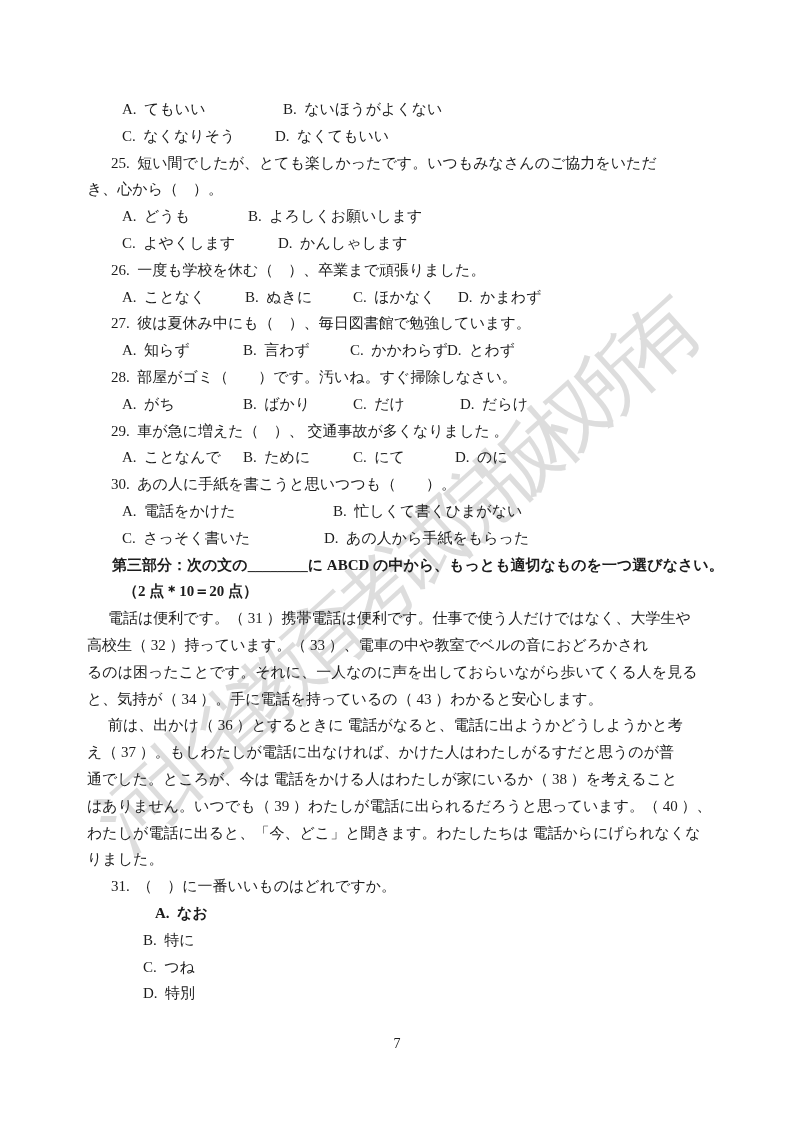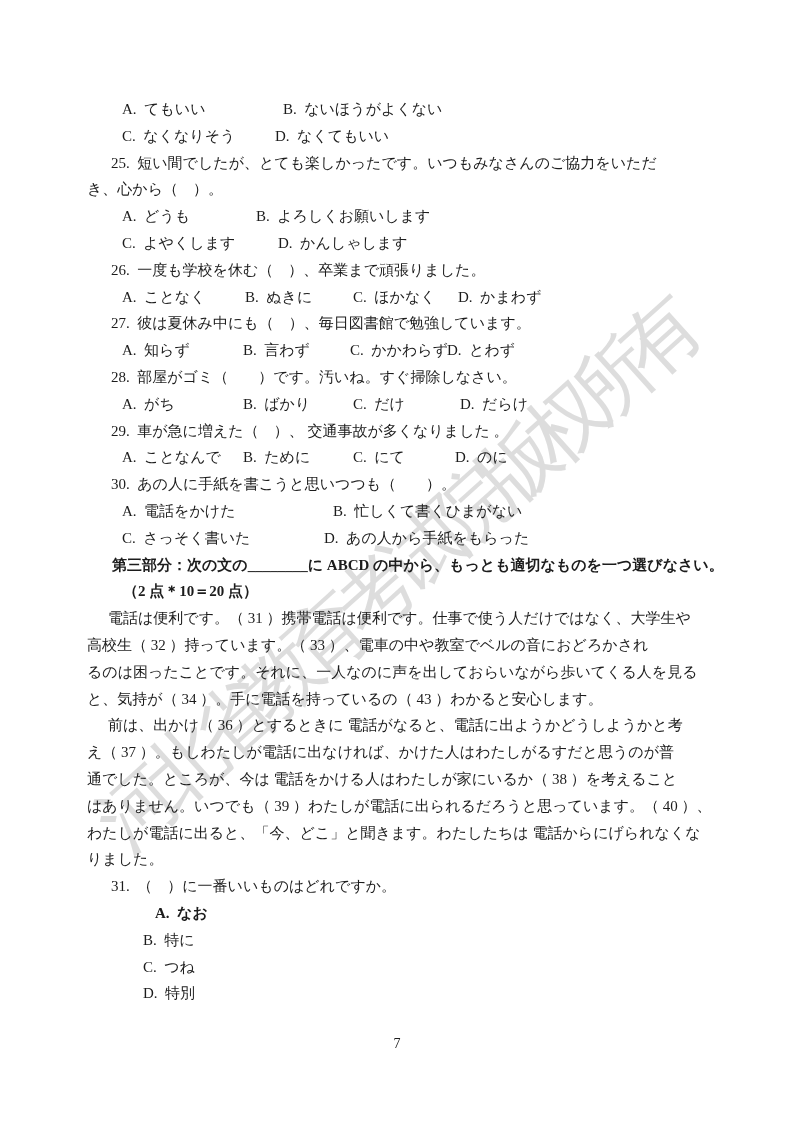--- a/index.html
+++ b/index.html
@@ -71,21 +71,21 @@
 <body>
 
 <div class="page">
   <div class="watermark" style="color: rgb(194, 194, 194);">河北省教育考试院版权所有</div>
 
   <main class="content" id="lines-host">
       <div class="line opt"><span class="opt-item" style="left: 35px;">A.  てもいい</span><span class="opt-item" style="left: 196px;">B.  ないほうがよくない</span></div>
       <div class="line opt"><span class="opt-item" style="left: 35px;">C.  なくなりそう</span><span class="opt-item" style="left: 188px;">D.  なくてもいい</span></div>
       <div class="line q">25.  短い間でしたが、とても楽しかったです。いつもみなさんのご協力をいただ</div>
       <div class="line cont">き、心から（　）。</div>
-      <div class="line opt"><span class="opt-item" style="left: 35px;">A.  どうも</span><span class="opt-item" style="left: 161px; margin-left: 8px;">B.  よろしくお願いします</span></div>
+      <div class="line opt"><span class="opt-item" style="left: 35px;">A.  どうも</span><span class="opt-item" style="left: 161px;">B.  よろしくお願いします</span></div>
       <div class="line opt"><span class="opt-item" style="left: 35px;">C.  よやくします</span><span class="opt-item" style="left: 191px;">D.  かんしゃします</span></div>
       <div class="line q">26.  一度も学校を休む（　）、卒業まで頑張りました。</div>
       <div class="line opt"><span class="opt-item" style="left: 35px;">A.  ことなく</span><span class="opt-item" style="left: 158px;">B.  ぬきに</span><span class="opt-item" style="left: 266px;">C.  ほかなく</span><span class="opt-item" style="left: 371px;">D.  かまわず</span></div>
       <div class="line q">27.  彼は夏休み中にも（　）、毎日図書館で勉強しています。</div>
       <div class="line opt"><span class="opt-item" style="left: 35px;">A.  知らず</span><span class="opt-item" style="left: 156px;">B.  言わず</span><span class="opt-item" style="left: 263px;">C.  かかわらず</span><span class="opt-item" style="left: 360px;">D.  とわず</span></div>
       <div class="line q">28.  部屋がゴミ（　　）です。汚いね。すぐ掃除しなさい。</div>
       <div class="line opt"><span class="opt-item" style="left: 35px;">A.  がち</span><span class="opt-item" style="left: 156px;">B.  ばかり</span><span class="opt-item" style="left: 266px;">C.  だけ</span><span class="opt-item" style="left: 373px;">D.  だらけ</span></div>
       <div class="line q">29.  車が急に増えた（　）、 交通事故が多くなりました 。</div>
       <div class="line opt"><span class="opt-item" style="left: 35px;">A.  ことなんで</span><span class="opt-item" style="left: 156px;">B.  ために</span><span class="opt-item" style="left: 266px;">C.  にて</span><span class="opt-item" style="left: 368px;">D.  のに</span></div>
       <div class="line q">30.  あの人に手紙を書こうと思いつつも（　　）。</div>

